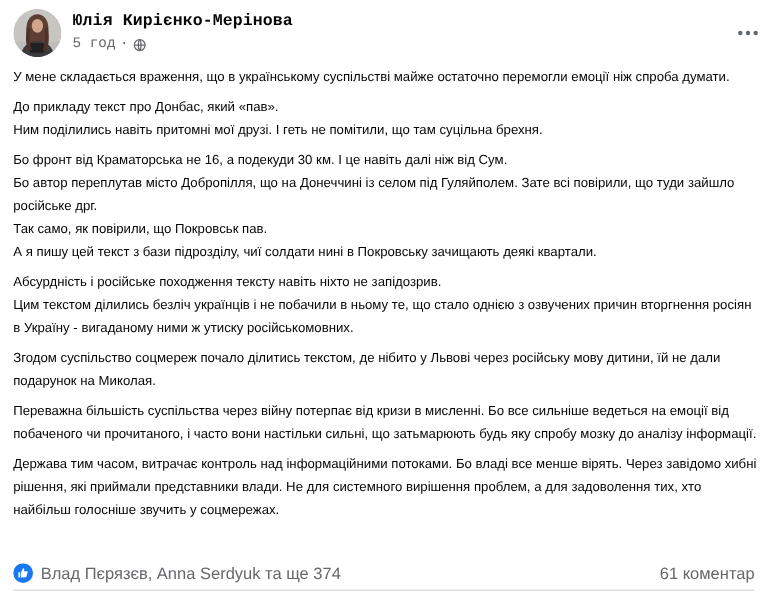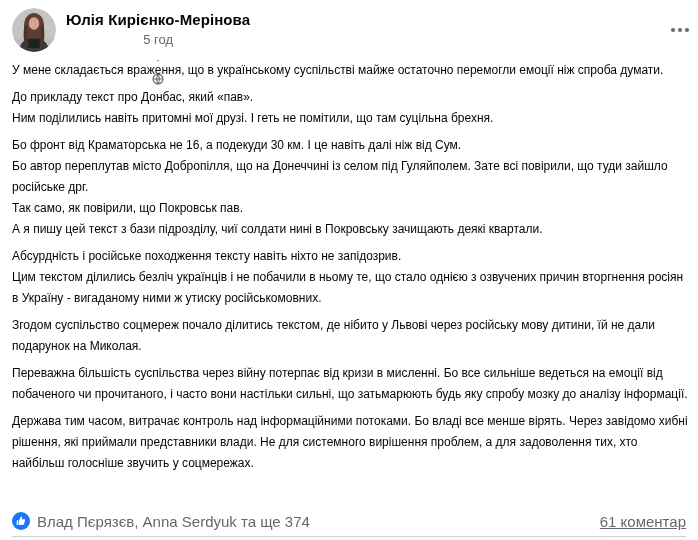--- a/index.html
+++ b/index.html
@@ -5,33 +5,33 @@
   html, body { margin: 0; padding: 0; }
   body {
     width: 698px; height: 540px;
     background: #ffffff;
     font-family: "Liberation Sans", "DejaVu Sans", sans-serif;
     overflow: hidden;
   }
   .post { position: relative; width: 698px; height: 540px; background: #fff; }
 
   
-  .header { position: absolute; top: 8px; left: 12px; right: 24px; display: flex; }
+  .header { position: absolute; top: 8px; left: 12px; right: 24px; display: flex; font-family: Liberation Mono, monospace; }
   .avatar {
     width: 44px; height: 44px; border-radius: 50%; overflow: hidden;
     flex: 0 0 44px; cursor: pointer;
   }
   .header-info { margin-left: 10px; padding-top: 2px; }
   .author-name {
     font-size: 15px; font-weight: 700; color: #050505; line-height: 19px;
     cursor: pointer; letter-spacing: .1px;
   }
   .meta-row {
     margin-top: 3px; font-size: 13px; color: #65676b; line-height: 16px;
-    display: flex; align-items: center; gap: 4px; flex-direction: column;
+    display: flex; align-items: center; gap: 4px;
   }
   .meta-row .timestamp { cursor: pointer; }
   .globe { display: inline-flex; margin-top: 1px; }
 
   .more-button {
     position: absolute; top: 14px; right: 2px;
     width: 32px; height: 32px; border-radius: 50%;
     display: flex; align-items: center; justify-content: center;
     cursor: pointer; background: transparent; border: none; padding: 0;
   }
@@ -46,21 +46,21 @@
   .post-paragraph { margin: 0 0 6px 0; }
 
   
   .footer {
     position: absolute; left: 12px; right: 12px; top: 509px; height: 24px;
     display: flex; justify-content: space-between; align-items: center;
     font-size: 15px; color: #65676b;
   }
   .reactions { display: flex; align-items: flex-end; gap: 7px; cursor: pointer; }
   .like-badge { display: inline-flex; }
-  .counts { display: flex; gap: 18px; text-decoration: underline; }
+  .counts { display: flex; gap: 18px; }
   .counts span { cursor: pointer; }
 
   .divider {
     position: absolute; left: 12px; right: 12px; top: 536px; height: 1px;
     background: #ced0d4;
   }
 </style>
 </head>
 <body>
 

